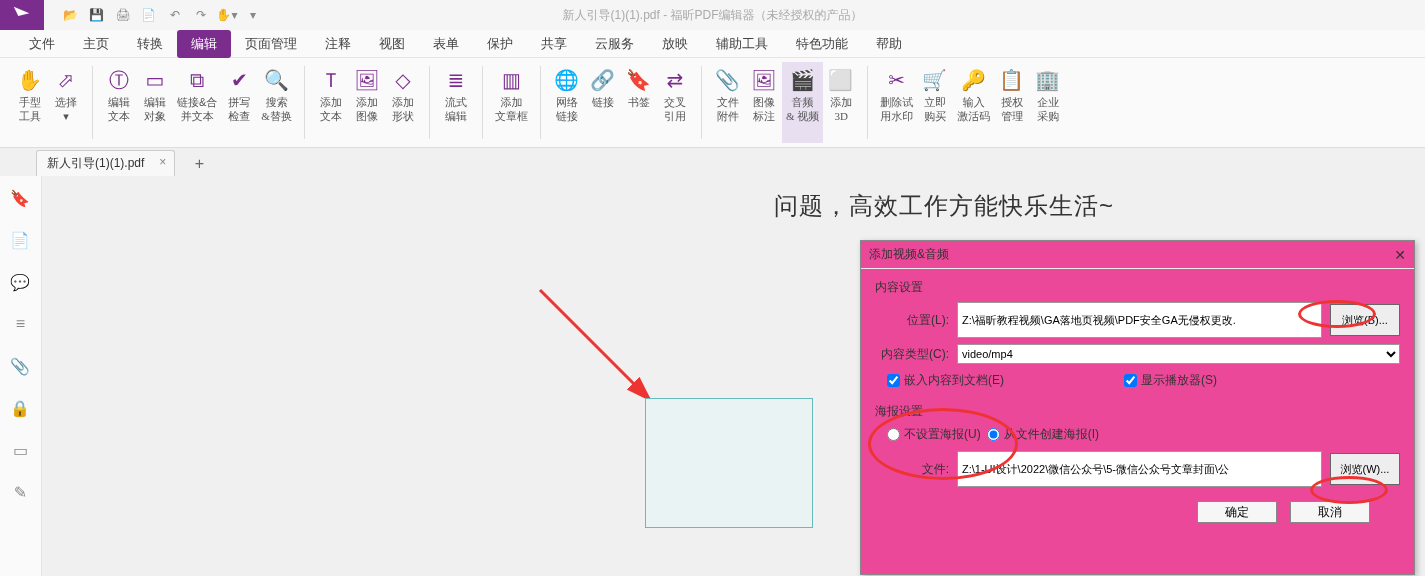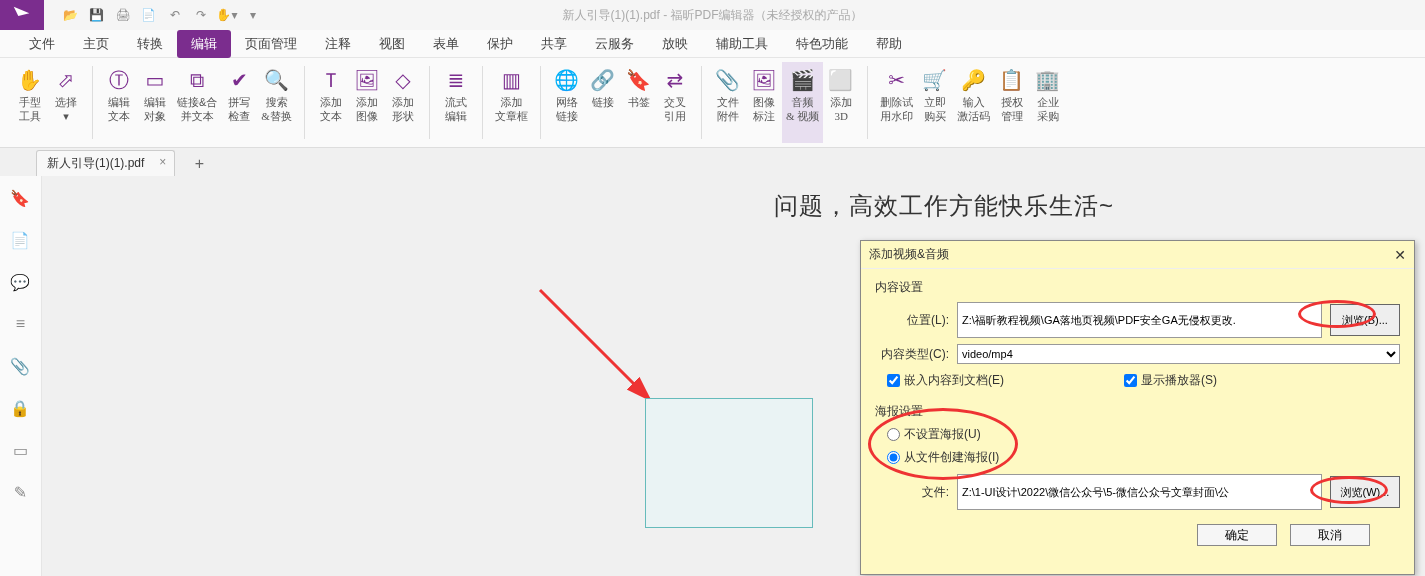--- a/index.html
+++ b/index.html
@@ -37,33 +37,33 @@
 .workspace { display: flex; height: calc(576px - 30px - 28px - 90px - 28px); }
 .sidebar { width: 42px; background: #fafafa; border-right: 1px solid #e5e5e5; display: flex; flex-direction: column; align-items: center; padding-top: 10px; gap: 18px; }
 .sidebar .sbtn { width: 24px; height: 24px; display: flex; align-items: center; justify-content: center; color: #888; cursor: pointer; font-size: 16px; }
 
 .docarea { flex: 1; background: #f0f0f0; position: relative; overflow: hidden; }
 .headline { position: absolute; left: 774px; top: 190px; font-size: 24px; color: #333; letter-spacing: 1px; }
 .arrowsvg { position: absolute; left: 530px; top: 280px; }
 .selbox { position: absolute; left: 645px; top: 398px; width: 168px; height: 130px; border: 1px solid #6bb; background: #eaf3f4; }
 
 
-.dialog { position: absolute; left: 860px; top: 240px; width: 555px; height: 335px; background: #fef9c3; border: 1px solid #888; box-shadow: 2px 2px 6px rgba(0,0,0,0.25); }
+.dialog { position: absolute; left: 860px; top: 240px; width: 555px; height: 335px; background: #ec4899; border: 1px solid #888; box-shadow: 2px 2px 6px rgba(0,0,0,0.25); }
 .dialog .dtitle { height: 28px; display: flex; align-items: center; justify-content: space-between; padding: 0 8px; border-bottom: 1px solid #eee; font-size: 12px; }
 .dialog .dtitle .dclose { cursor: pointer; font-size: 14px; }
 .dialog .body { padding: 10px 14px; }
 .fieldset-label { font-size: 12px; margin-bottom: 6px; }
 .row { display: flex; align-items: center; margin: 6px 0; }
 .row .lbl { width: 82px; text-align: right; padding-right: 8px; font-size: 12px; }
 .row input[type=text] { flex: 1; border: 1px solid #999; height: 36px; font-size: 11px; padding: 0 4px; }
 .row select { flex: 1; border: 1px solid #999; height: 20px; font-size: 11px; background: #fff; }
 .row .browse { width: 70px; height: 32px; border: 1px solid #666; background: #eee; font-size: 11px; margin-left: 8px; cursor: pointer; }
 .chkrow { display: flex; gap: 120px; margin: 8px 0 14px 12px; font-size: 12px; }
 .chkrow label, .radio-col label { display: flex; align-items: center; gap: 4px; }
-.radio-col { display: flex; flex-direction: column; gap: 6px; margin: 0 0 8px 12px; font-size: 12px; }
+.radio-col { display: flex; flex-direction: row; gap: 6px; margin: 0 0 8px 12px; font-size: 12px; }
 .dlgbtns { display: flex; justify-content: flex-end; gap: 13px; padding-right: 30px; margin-top: 14px; }
 .dlgbtns button { width: 80px; height: 22px; border: 1px solid #888; background: #f6f6f6; font-size: 12px; cursor: pointer; }
 
 
 .anno { position: absolute; border: 3px solid #e33; border-radius: 50%; pointer-events: none; }
 </style>
 </head>
 <body>
 
 <div class="titlebar">

